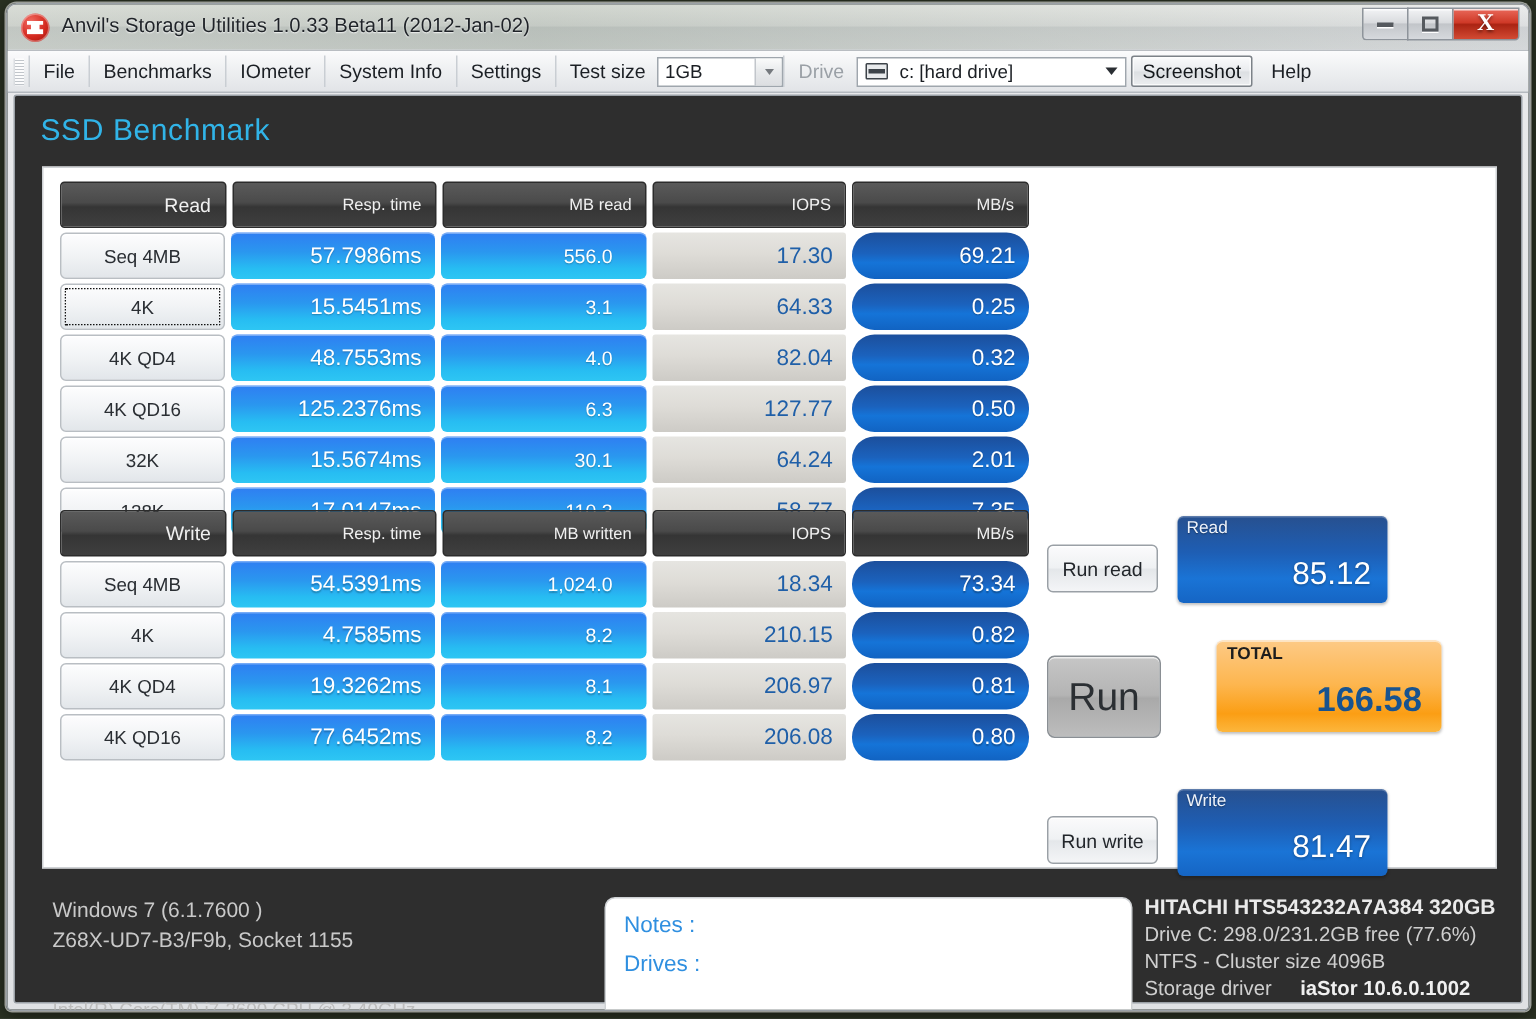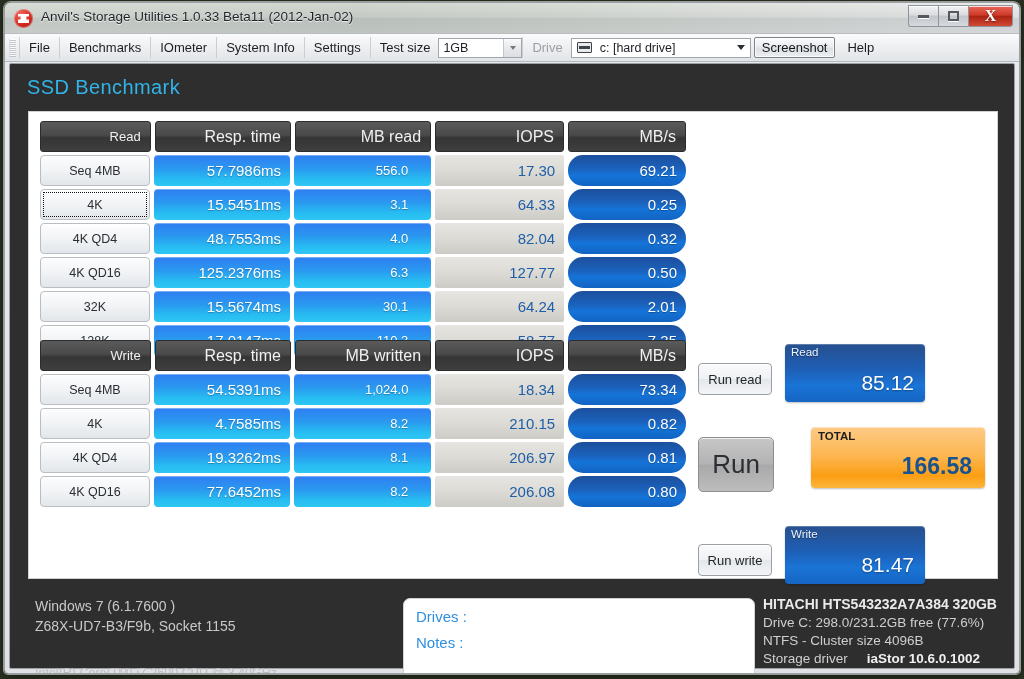--- a/index.html
+++ b/index.html
@@ -163,21 +163,21 @@
     padding-right:9px;
   }
   .c-mbs{
     width:128px;border-radius:15px;
     background:linear-gradient(180deg,#1c4f9c 0%,#1b62bd 45%,#1574d8 65%,#1163c2 100%);
     color:#fff;font-size:15px;display:flex;align-items:center;justify-content:flex-end;
     padding-right:9px;text-shadow:0 1px 1px rgba(0,0,0,.3);
   }
   .thead .c-resp,.thead .c-mb,.thead .c-iops,.thead .c-mbs{
     background:linear-gradient(180deg,#5a5a5a 0%,#4a4a4a 45%,#353535 55%,#3f3f3f 100%);
-    color:#f0f0f0;border:1px solid #2c2c2c;font-size:16px;text-shadow:none;box-shadow:none;border-radius:3px;
+    color:#f0f0f0;border:1px solid #2c2c2c;font-size:11px;text-shadow:none;box-shadow:none;border-radius:3px;
   }
   
   .runbtn{
     position:absolute;border:1px solid #9aa0a6;border-radius:4px;
     background:linear-gradient(180deg,#fbfbfc 0%,#eff1f3 48%,#e4e7ea 52%,#f4f5f7 100%);
     box-shadow:inset 0 1px 0 rgba(255,255,255,.9);
     display:flex;align-items:center;justify-content:center;font-size:13px;color:#22262b;
   }
   #run-main{
     position:absolute;left:669px;top:325px;width:74px;height:53px;
@@ -187,21 +187,21 @@
     display:flex;align-items:center;justify-content:center;font-size:26px;color:#2b2f33;
   }
   .scorebox{
     position:absolute;border-radius:4px;color:#fff;
     box-shadow:inset 0 1px 0 rgba(255,255,255,.25), 0 1px 2px rgba(0,0,0,.25);
   }
   .scorebox.blue{background:linear-gradient(180deg,#27508f 0%,#1e5eb4 42%,#1a74d6 72%,#1565c4 100%);}
   .scorebox .lbl{position:absolute;left:6px;top:2px;font-size:11.5px;color:#eef3fb;text-shadow:0 1px 1px rgba(0,0,0,.4);}
   .scorebox .val{position:absolute;right:11px;bottom:7px;font-size:21px;color:#fff;text-shadow:0 1px 2px rgba(0,0,0,.35);}
   #score-total{
-    position:absolute;left:782px;top:315px;width:174px;height:61px;border-radius:4px;
+    position:absolute;left:782px;top:315px;width:150px;height:61px;border-radius:4px;
     background:linear-gradient(180deg,#fdca86 0%,#fdb64f 48%,#fb9e14 80%,#fcb63c 100%);
     box-shadow:inset 0 1px 0 rgba(255,255,255,.5), 0 1px 2px rgba(0,0,0,.25);
   }
   #score-total .lbl{position:absolute;left:7px;top:3px;font-size:11.5px;font-weight:bold;color:#1d1d1d;}
   #score-total .val{position:absolute;right:13px;bottom:8px;font-size:23px;font-weight:bold;color:#18538f;}
   
   #infostrip{position:absolute;left:3px;right:3px;top:521px;bottom:3px;}
   #sysinfo{position:absolute;left:22px;top:12px;width:360px;line-height:1.42;}
   #sysinfo .l{font-size:14px;color:#c9c9c9;white-space:nowrap;}
   #sysinfo .l.small{font-size:12.5px;color:#bdbdbd;margin-top:28px;}
@@ -388,22 +388,22 @@
     <div id="infostrip">
       <div id="sysinfo">
         <div class="l">Windows 7 (6.1.7600 )</div>
         <div class="l">Z68X-UD7-B3/F9b, Socket 1155</div>
         <div class="l small">Intel(R) Core(TM) i7-2600 CPU @ 3.40GHz</div>
         <div class="l">Memory : 8,175 MB</div>
 
       </div>
 
       <div id="notesbox">
+        <div class="nl">Notes :</div>
         <div class="nl">Drives :</div>
-        <div class="nl">Notes :</div>
       </div>
 
       <div id="driveinfo">
         <div class="d bold">HITACHI HTS543232A7A384 320GB</div>
         <div class="d">Drive C: 298.0/231.2GB free (77.6%)</div>
         <div class="d">NTFS - Cluster size 4096B</div>
         <div class="d mix"><span>Storage driver</span><b>iaStor 10.6.0.1002</b></div>
         <div class="gap"></div>
 
       </div>

